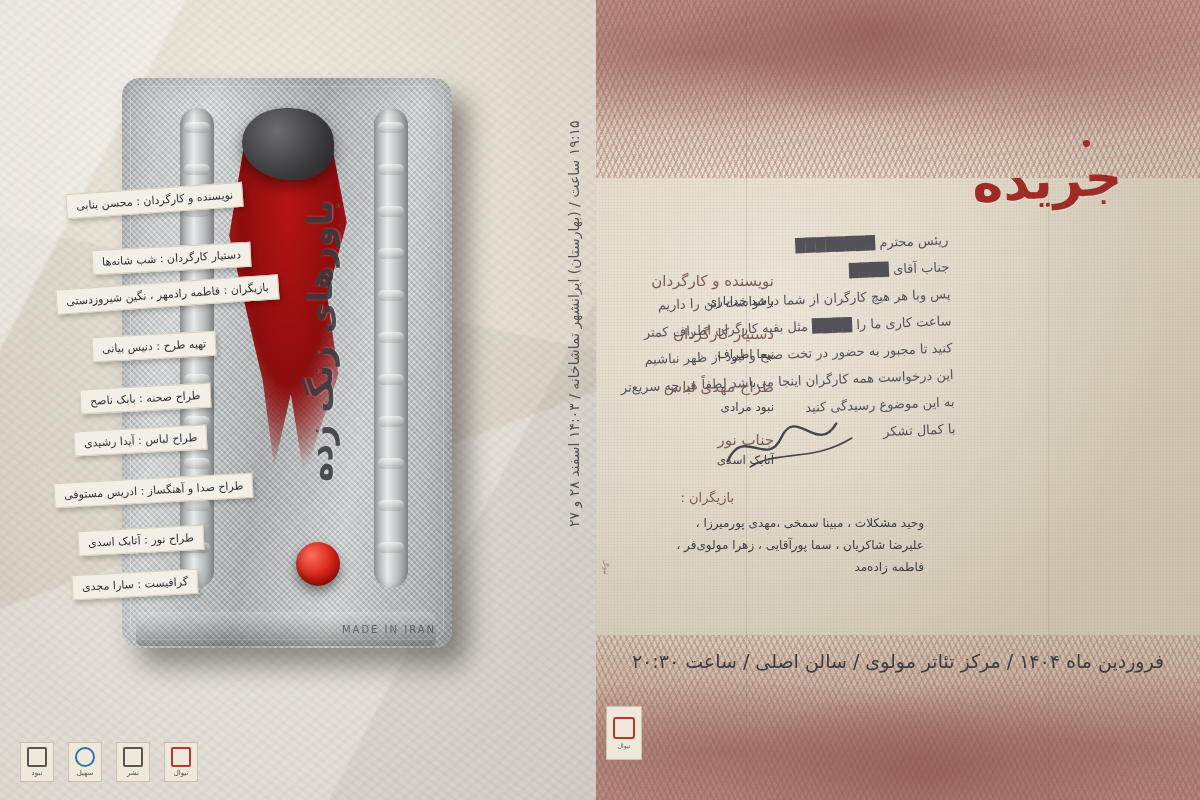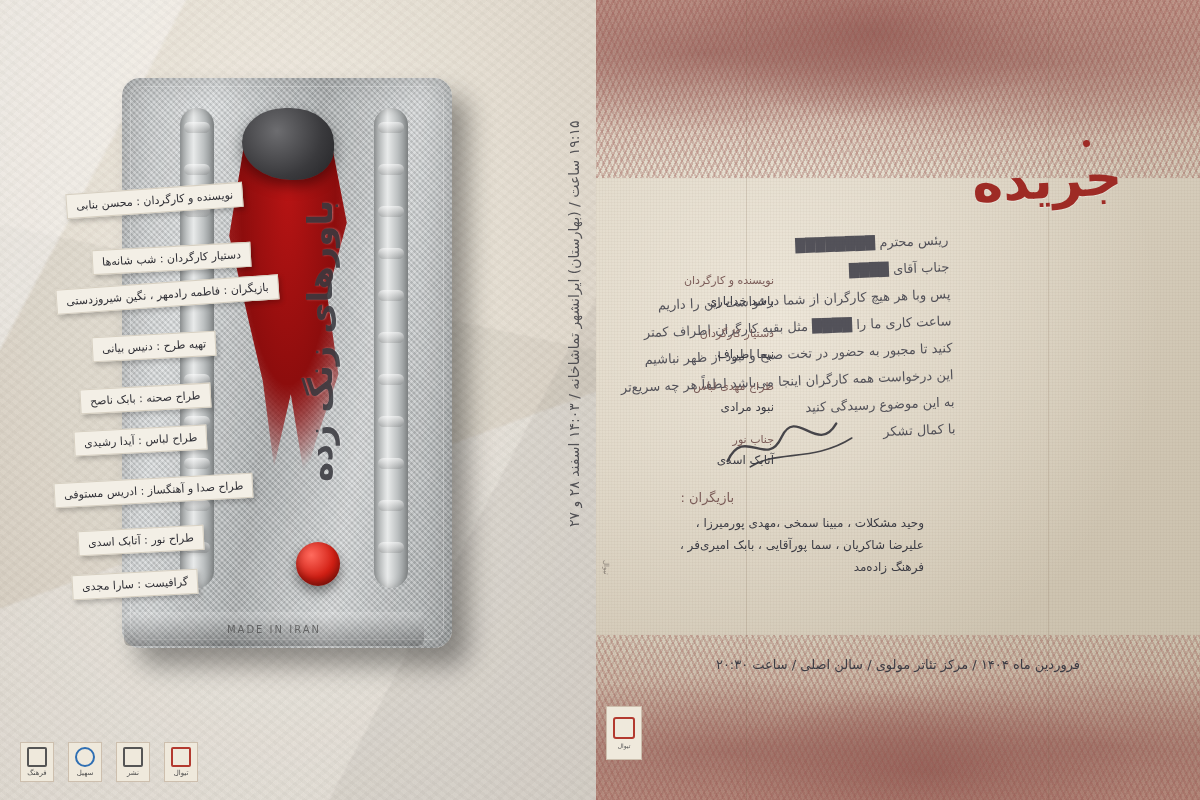--- a/index.html
+++ b/index.html
@@ -48,30 +48,30 @@
 
   .handwriting{position:absolute;top:232px;right:248px;width:300px;color:#3b3b46;
     font-size:13px;line-height:27px;text-align:right;transform:rotate(-2.2deg);
     font-family:"DejaVu Serif","Liberation Serif",serif;opacity:.86;}
   .handwriting div{white-space:nowrap;}
   .signature{position:absolute;top:414px;right:330px;width:150px;height:58px;
     transform:rotate(-6deg);opacity:.85;}
 
   .credits-left{position:absolute;top:258px;left:18px;width:160px;text-align:right;
     color:#4a4a52;font-size:11.5px;line-height:20px;direction:rtl;}
-  .credits-left .role{color:#7b5c58;font-size:11px;margin-top:13px;}
+  .credits-left .role{color:#7b5c58;font-size:15px;margin-top:13px;}
   .credits-left .name{color:#3c3c44;font-size:12px;}
 
   .cast-head{position:absolute;top:490px;left:18px;width:120px;text-align:right;
     color:#7b5c58;font-size:13px;}
   .cast-body{position:absolute;top:512px;left:18px;width:310px;text-align:right;
     color:#3c3c44;font-size:12px;line-height:22px;direction:rtl;}
 
   .venue-line{position:absolute;bottom:128px;left:0;right:0;text-align:center;
-    color:#3c3c44;font-size:13px;letter-spacing:.3px;direction:rtl;}
+    color:#3c3c44;font-size:19px;letter-spacing:.3px;direction:rtl;}
 
   .tiwall-badge{position:absolute;left:10px;bottom:40px;width:34px;height:52px;
     background:#efe9dc;border:1px solid #cdbfae;display:flex;flex-direction:column;
     align-items:center;justify-content:center;gap:3px;}
   .tiwall-badge .mark{width:18px;height:18px;border:2px solid #b3392f;border-radius:3px;}
   .tiwall-badge .tw{font-size:6px;color:#555;}
   .side-vert{position:absolute;left:6px;top:560px;writing-mode:vertical-rl;
     font-size:7px;color:#8a8178;letter-spacing:1px;}
 
   
@@ -98,23 +98,23 @@
       linear-gradient(100deg,#b9bcbd 0%,#d7dadb 22%,#a9adae 48%,#cfd2d3 70%,#9fa3a4 100%);
     box-shadow:16px 18px 26px rgba(0,0,0,.38), inset 0 0 28px rgba(0,0,0,.18);}
   .blister-edge{position:absolute;inset:8px;border-radius:12px;border:1px solid rgba(255,255,255,.25);}
   .pill-strip{position:absolute;width:34px;border-radius:17px;
     background:linear-gradient(90deg,#9fa3a4,#e8eaea 40%,#b5b9ba 75%,#8e9293);
     box-shadow:inset 0 0 10px rgba(0,0,0,.25);}
   .pill-strip.s1{left:calc(122px + 58px);top:108px;height:480px;}
   .pill-strip.s2{left:calc(122px + 252px);top:108px;height:480px;}
   .pill-strip i{position:absolute;left:4px;right:4px;height:11px;border-radius:6px;
     background:linear-gradient(180deg,rgba(255,255,255,.55),rgba(0,0,0,.12));}
-  .blister-foot{position:absolute;left:124px;top:612px;width:300px;height:34px;
+  .blister-foot{position:absolute;left:136px;top:612px;width:300px;height:34px;
     background:linear-gradient(180deg,rgba(255,255,255,.18),rgba(0,0,0,.22));border-radius:6px;
-    display:flex;align-items:center;justify-content:center;gap:14px;}
+    display:flex;align-items:center;gap:14px;}
   .foot-txt{font-size:10px;color:#4b4b4b;letter-spacing:2px;opacity:.75;}
 
   .blood-blob{position:absolute;left:calc(122px + 120px);top:108px;width:92px;height:72px;
     border-radius:50% 50% 44% 56%;
     background:radial-gradient(circle at 38% 32%,#6d6d70,#3a3a3d 60%,#232326 100%);
     box-shadow:0 6px 14px rgba(0,0,0,.45);}
   .blood{position:absolute;left:calc(122px + 96px);top:150px;width:140px;height:330px;
     background:
       radial-gradient(ellipse at 50% 10%, #b81414 0%, #8d0d0d 48%, rgba(140,10,10,0) 70%),
       linear-gradient(180deg, rgba(170,14,14,.95) 0%, rgba(140,10,10,.82) 45%, rgba(120,8,8,0) 95%);
@@ -198,22 +198,22 @@
       <div class="name">نیما اطراف</div>
       <div class="role">طراح مهدی لباس</div>
       <div class="name">نبود مرادی</div>
       <div class="role">جناب نور</div>
       <div class="name">آتابک اسدی</div>
     </div>
 
     <div class="cast-head">بازیگران :</div>
     <div class="cast-body">
       <div>وحید مشکلات ، مبینا سمخی ،مهدی پورمیرزا ،</div>
-      <div>علیرضا شاکریان ، سما پورآقایی ، بابک امیری‌فر ،</div>
-      <div>فرهنگ زاده‌مد</div>
+      <div>علیرضا شاکریان ، سما پورآقایی ، زهرا مولوی‌فر ،</div>
+      <div>فاطمه زاده‌مد</div>
     </div>
 
     <div class="venue-line">فروردین ماه ۱۴۰۴ / مرکز تئاتر مولوی / سالن اصلی / ساعت ۲۰:۳۰</div>
 
     <div class="tiwall-badge">
       <div class="mark"></div>
       <div class="tw">تیوال</div>
     </div>
     <div class="side-vert">تیوال</div>
   </div>
@@ -282,17 +282,17 @@
       <div class="logo-box">
         <div class="logo-sq"></div>
         <div class="g">نشر</div>
       </div>
       <div class="logo-box">
         <div class="logo-sq blue"></div>
         <div class="g">سهیل</div>
       </div>
       <div class="logo-box">
         <div class="logo-sq"></div>
-        <div class="g">فرهنگ</div>
+        <div class="g">نبود</div>
       </div>
     </div>
   </div>
 </div>
 
 </body></html>

